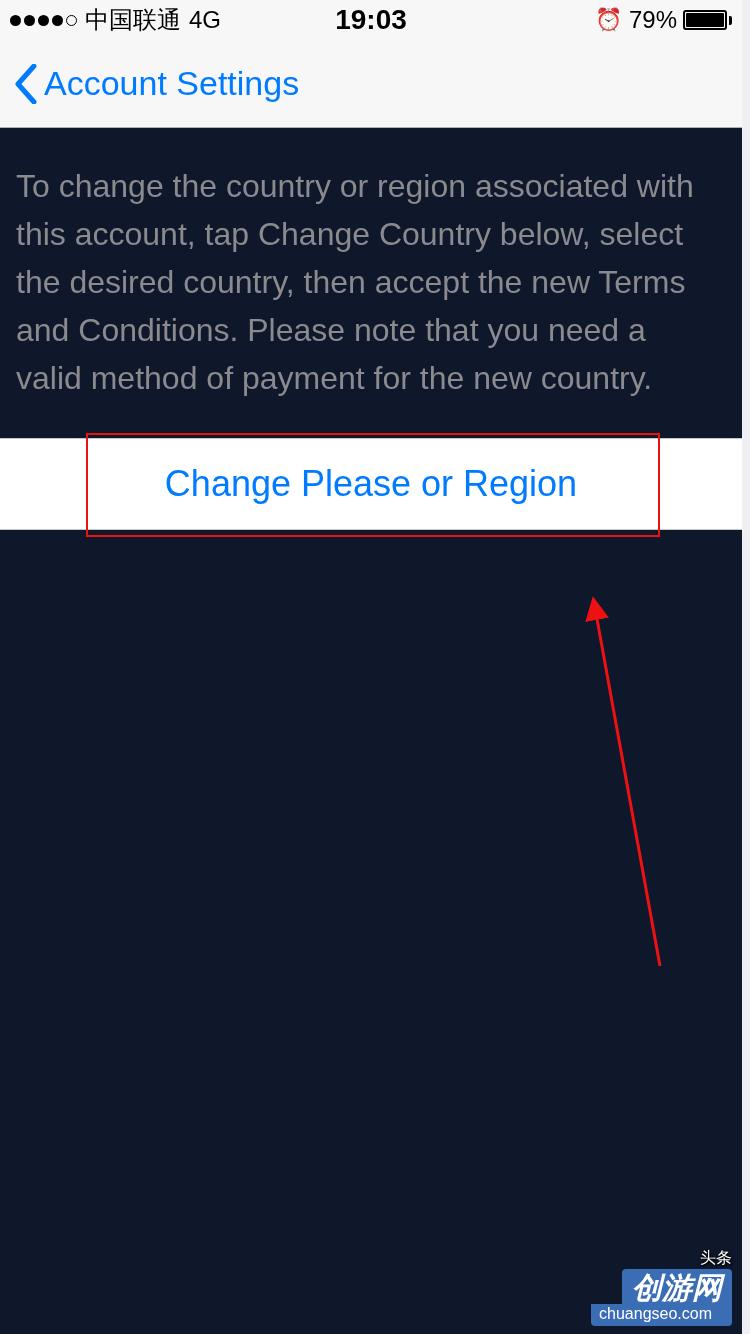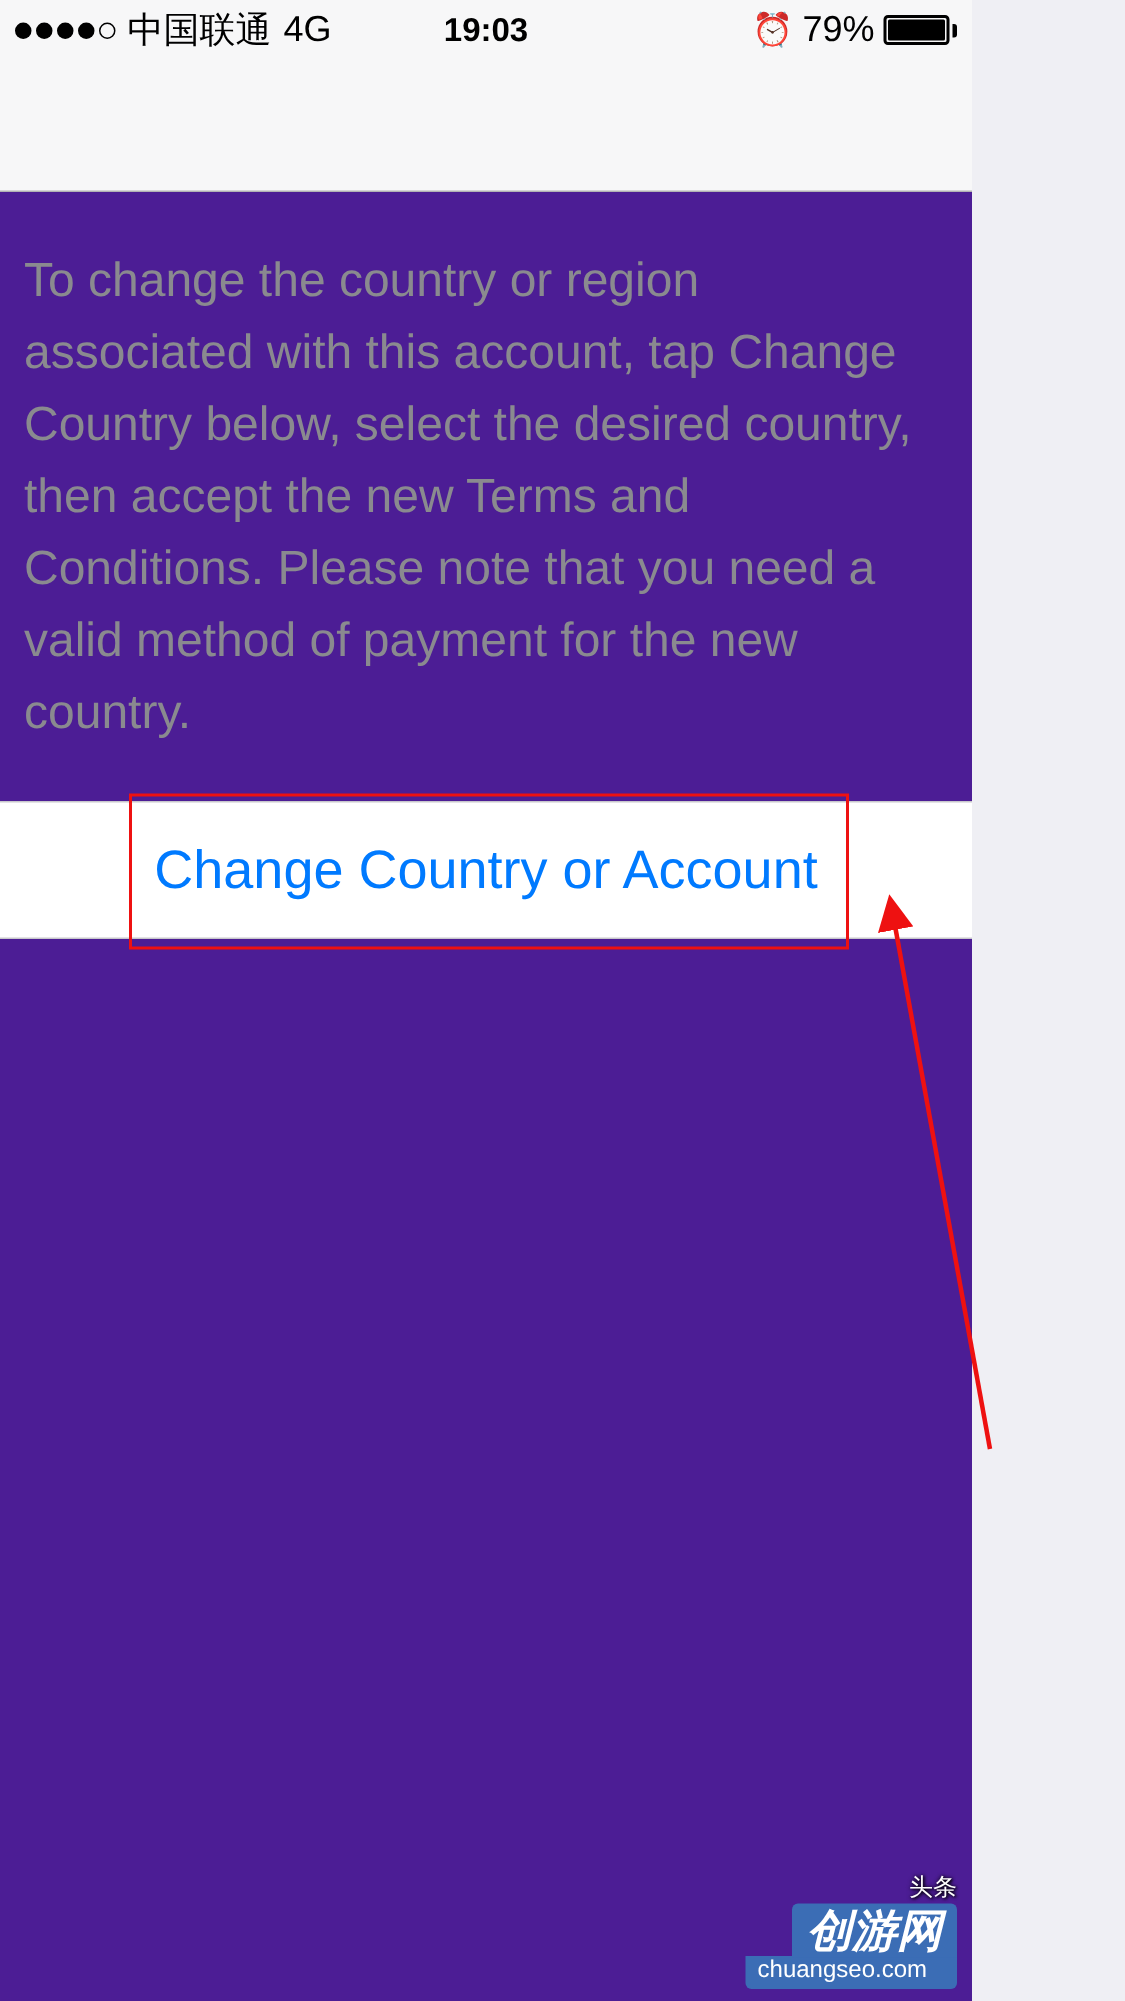--- a/index.html
+++ b/index.html
@@ -1,25 +1,25 @@
 <!DOCTYPE html>
 <html><head>
 <meta charset="utf-8">
 <style>
   * { margin: 0; padding: 0; box-sizing: border-box; }
   html, body { width: 750px; height: 1334px; font-family: -apple-system, "Helvetica Neue", Helvetica, Arial, sans-serif; background: #efeff4; overflow: hidden; }
-  .screen { width: 648px; height: 1334px; position: relative; background: #4c1d95; }
+  .screen { width: 742px; height: 1334px; position: relative; background: #0f172a; }
 
   
   .status-bar { height: 40px; background: #f7f7f8; display: flex; align-items: center; justify-content: space-between; padding: 0 10px; font-size: 24px; color: #000; font-weight: 500; }
   .status-left { display: flex; align-items: center; gap: 8px; }
   .signal-dots { display: flex; gap: 3px; align-items: center; }
   .signal-dots span { width: 11px; height: 11px; border-radius: 50%; background: #000; display: inline-block; }
   .signal-dots span.empty { background: transparent; border: 1.5px solid #000; width: 11px; height: 11px; }
-  .status-center { position: absolute; left: 0; right: 0; text-align: center; font-size: 22px; font-weight: 600; pointer-events: none; }
+  .status-center { position: absolute; left: 0; right: 0; text-align: center; font-size: 28px; font-weight: 600; pointer-events: none; }
   .status-right { display: flex; align-items: center; gap: 6px; }
   .alarm-icon { font-size: 22px; }
   .battery { display: inline-flex; align-items: center; }
   .battery-body { width: 44px; height: 20px; border: 2px solid #000; border-radius: 3px; position: relative; display: inline-block; }
   .battery-fill { position: absolute; left: 1px; top: 1px; bottom: 1px; width: 95%; background: #000; border-radius: 1px; }
   .battery-tip { width: 3px; height: 9px; background: #000; margin-left: 2px; border-radius: 0 2px 2px 0; }
 
   
   .nav-bar { height: 88px; background: #f7f7f8; border-bottom: 1px solid #b2b2b4; display: flex; align-items: center; padding: 0 14px; position: relative; }
   .back-btn { display: flex; align-items: center; color: #007aff; font-size: 34px; font-weight: 400; gap: 6px; }
@@ -67,26 +67,34 @@
       <span class="battery">
         <span class="battery-body">
             <span class="battery-fill"></span>
           </span>
         <span class="battery-tip"></span>
       </span>
     </div>
   </div>
 
   <div class="nav-bar">
+    <div class="back-btn">
+      <span class="chevron-left">
+        <svg viewBox="0 0 24 40" width="24" height="40">
+            <polyline points="20,2 4,20 20,38" fill="none" stroke="#007aff" stroke-width="5" stroke-linecap="round" stroke-linejoin="round"></polyline>
+          </svg>
+      </span>
+      <span>Account Settings</span>
+    </div>
   </div>
 
   <div class="description">To change the country or region associated with this account, tap Change Country below, select the desired country, then accept the new Terms and Conditions. Please note that you need a valid method of payment for the new country.</div>
 
   <div class="row-button">
-    <span>Change Country or Account</span>
+    <span>Change Please or Region</span>
     <span class="highlight-box"></span>
   </div>
 
   <svg class="arrow-annotation" width="120" height="390">
     <defs>
       <marker id="arrowhead" markerWidth="8" markerHeight="8" refX="4" refY="4" orient="auto">
         <path d="M0,0 L8,4 L0,8 Z" fill="#e11"></path>
       </marker>
     </defs>
     <line x1="80" y1="370" x2="15" y2="12" stroke="#e11" stroke-width="3" marker-end="url(#arrowhead)"></line>

